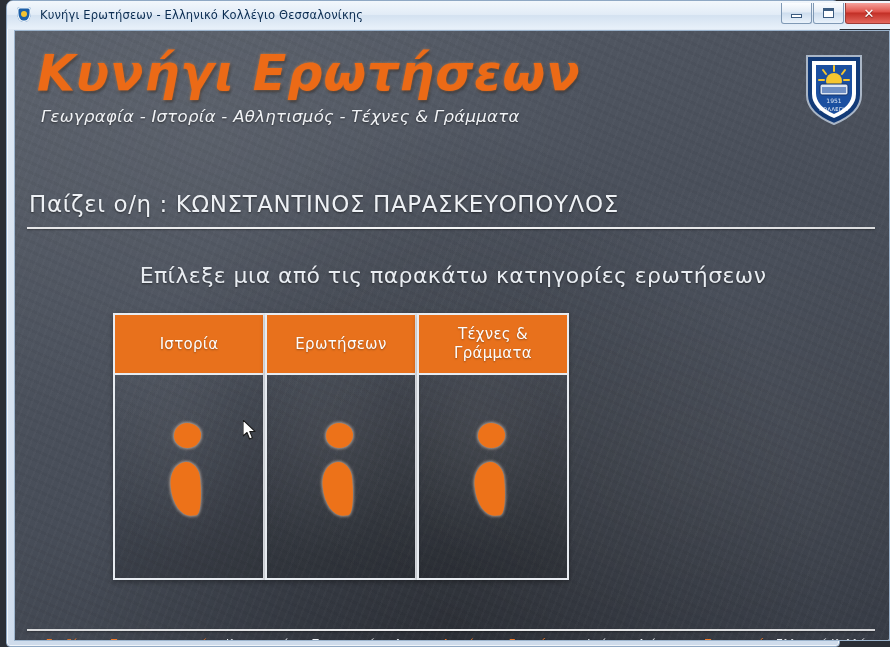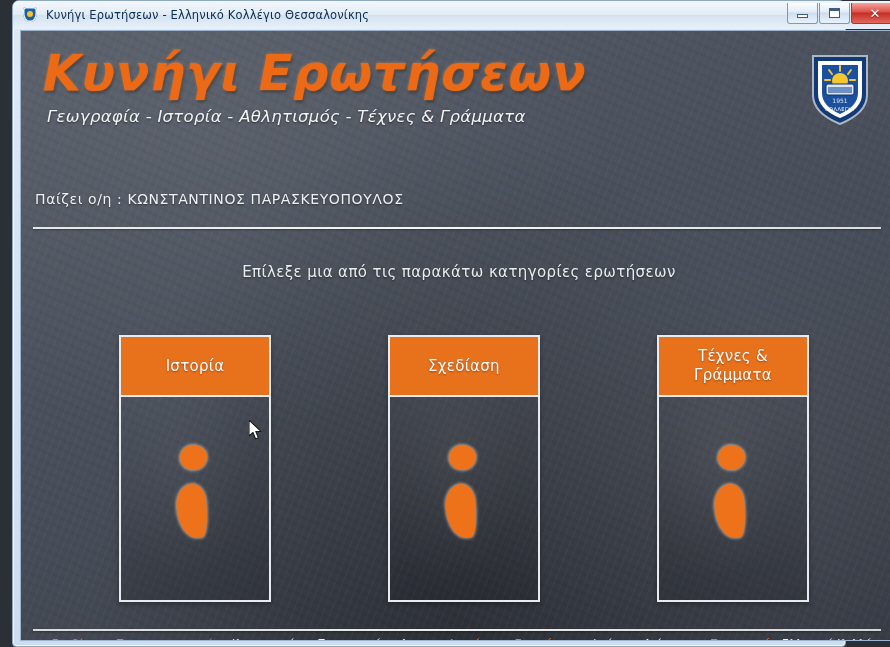--- a/index.html
+++ b/index.html
@@ -10,21 +10,21 @@
   body {
     width: 890px;
     height: 647px;
     overflow: hidden;
     font-family: "DejaVu Sans", sans-serif;
   }
 
   
   .window {
     position: absolute;
-    left: 12px; top: 0;
+    left: 6px; top: 0;
     width: 834px;
     height: 647px;
     box-sizing: border-box;
     background: linear-gradient(180deg, #dfe9f4 0%, #cfdcec 100%);
     border: 1px solid #8fa8c4;
     border-radius: 7px 7px 4px 4px;
     padding: 0;
     box-shadow: inset 0 0 0 1px rgba(255,255,255,.7);
   }
   .titlebar {
@@ -169,56 +169,55 @@
     right: 24px; top: 22px;
     width: 62px; height: 74px;
   }
   .crest svg { display: block; }
 
   
   .player-line {
     position: absolute;
     left: 14px; top: 160px;
     font-family: "DejaVu Sans", sans-serif;
-    font-size: 14px;
+    font-size: 23px;
     color: #eef1f5;
     letter-spacing: .6px;
     text-shadow: 0 1px 2px rgba(0,0,0,.5);
     white-space: nowrap;
   }
   .rule-top {
     position: absolute;
     left: 12px; top: 196px;
     width: 848px; height: 2px;
     background: linear-gradient(90deg, rgba(255,255,255,.85), rgba(255,255,255,.95) 50%, rgba(255,255,255,.8));
     box-shadow: 0 1px 2px rgba(0,0,0,.35);
   }
 
   
   .prompt {
     position: absolute;
     left: 0; top: 232px;
     width: 876px;
     text-align: center;
     font-family: "DejaVu Sans", sans-serif;
-    font-size: 15px;
+    font-size: 22px;
     color: #e9edf2;
     letter-spacing: .4px;
     text-shadow: 0 1px 2px rgba(0,0,0,.5);
   }
 
   
   .cards {
     position: absolute;
     left: 98px; top: 282px;
     width: 690px;
     height: 268px;
     display: flex;
-    justify-content: space-between;
-    margin-top: 22px;
+    justify-content: flex-start;
   }
   .card {
     width: 152px;
     height: 267px;
     box-sizing: border-box;
     border: 2px solid #e8ecf1;
     background: rgba(0,0,0,.03);
     display: flex;
     flex-direction: column;
     box-shadow: 0 2px 5px rgba(0,0,0,.32);
@@ -369,21 +368,21 @@
         <div class="card-head">Ιστορία</div>
         <div class="card-body">
           <div class="qmark">
             <div class="q-dot"></div>
               <div class="q-tail"></div>
           </div>
         </div>
       </div>
 
       <div class="card">
-        <div class="card-head">Σχεδίαση</div>
+        <div class="card-head">Ερωτήσεων</div>
         <div class="card-body">
           <div class="qmark">
             <div class="q-dot"></div>
               <div class="q-tail"></div>
           </div>
         </div>
       </div>
 
 
       <div class="card">

